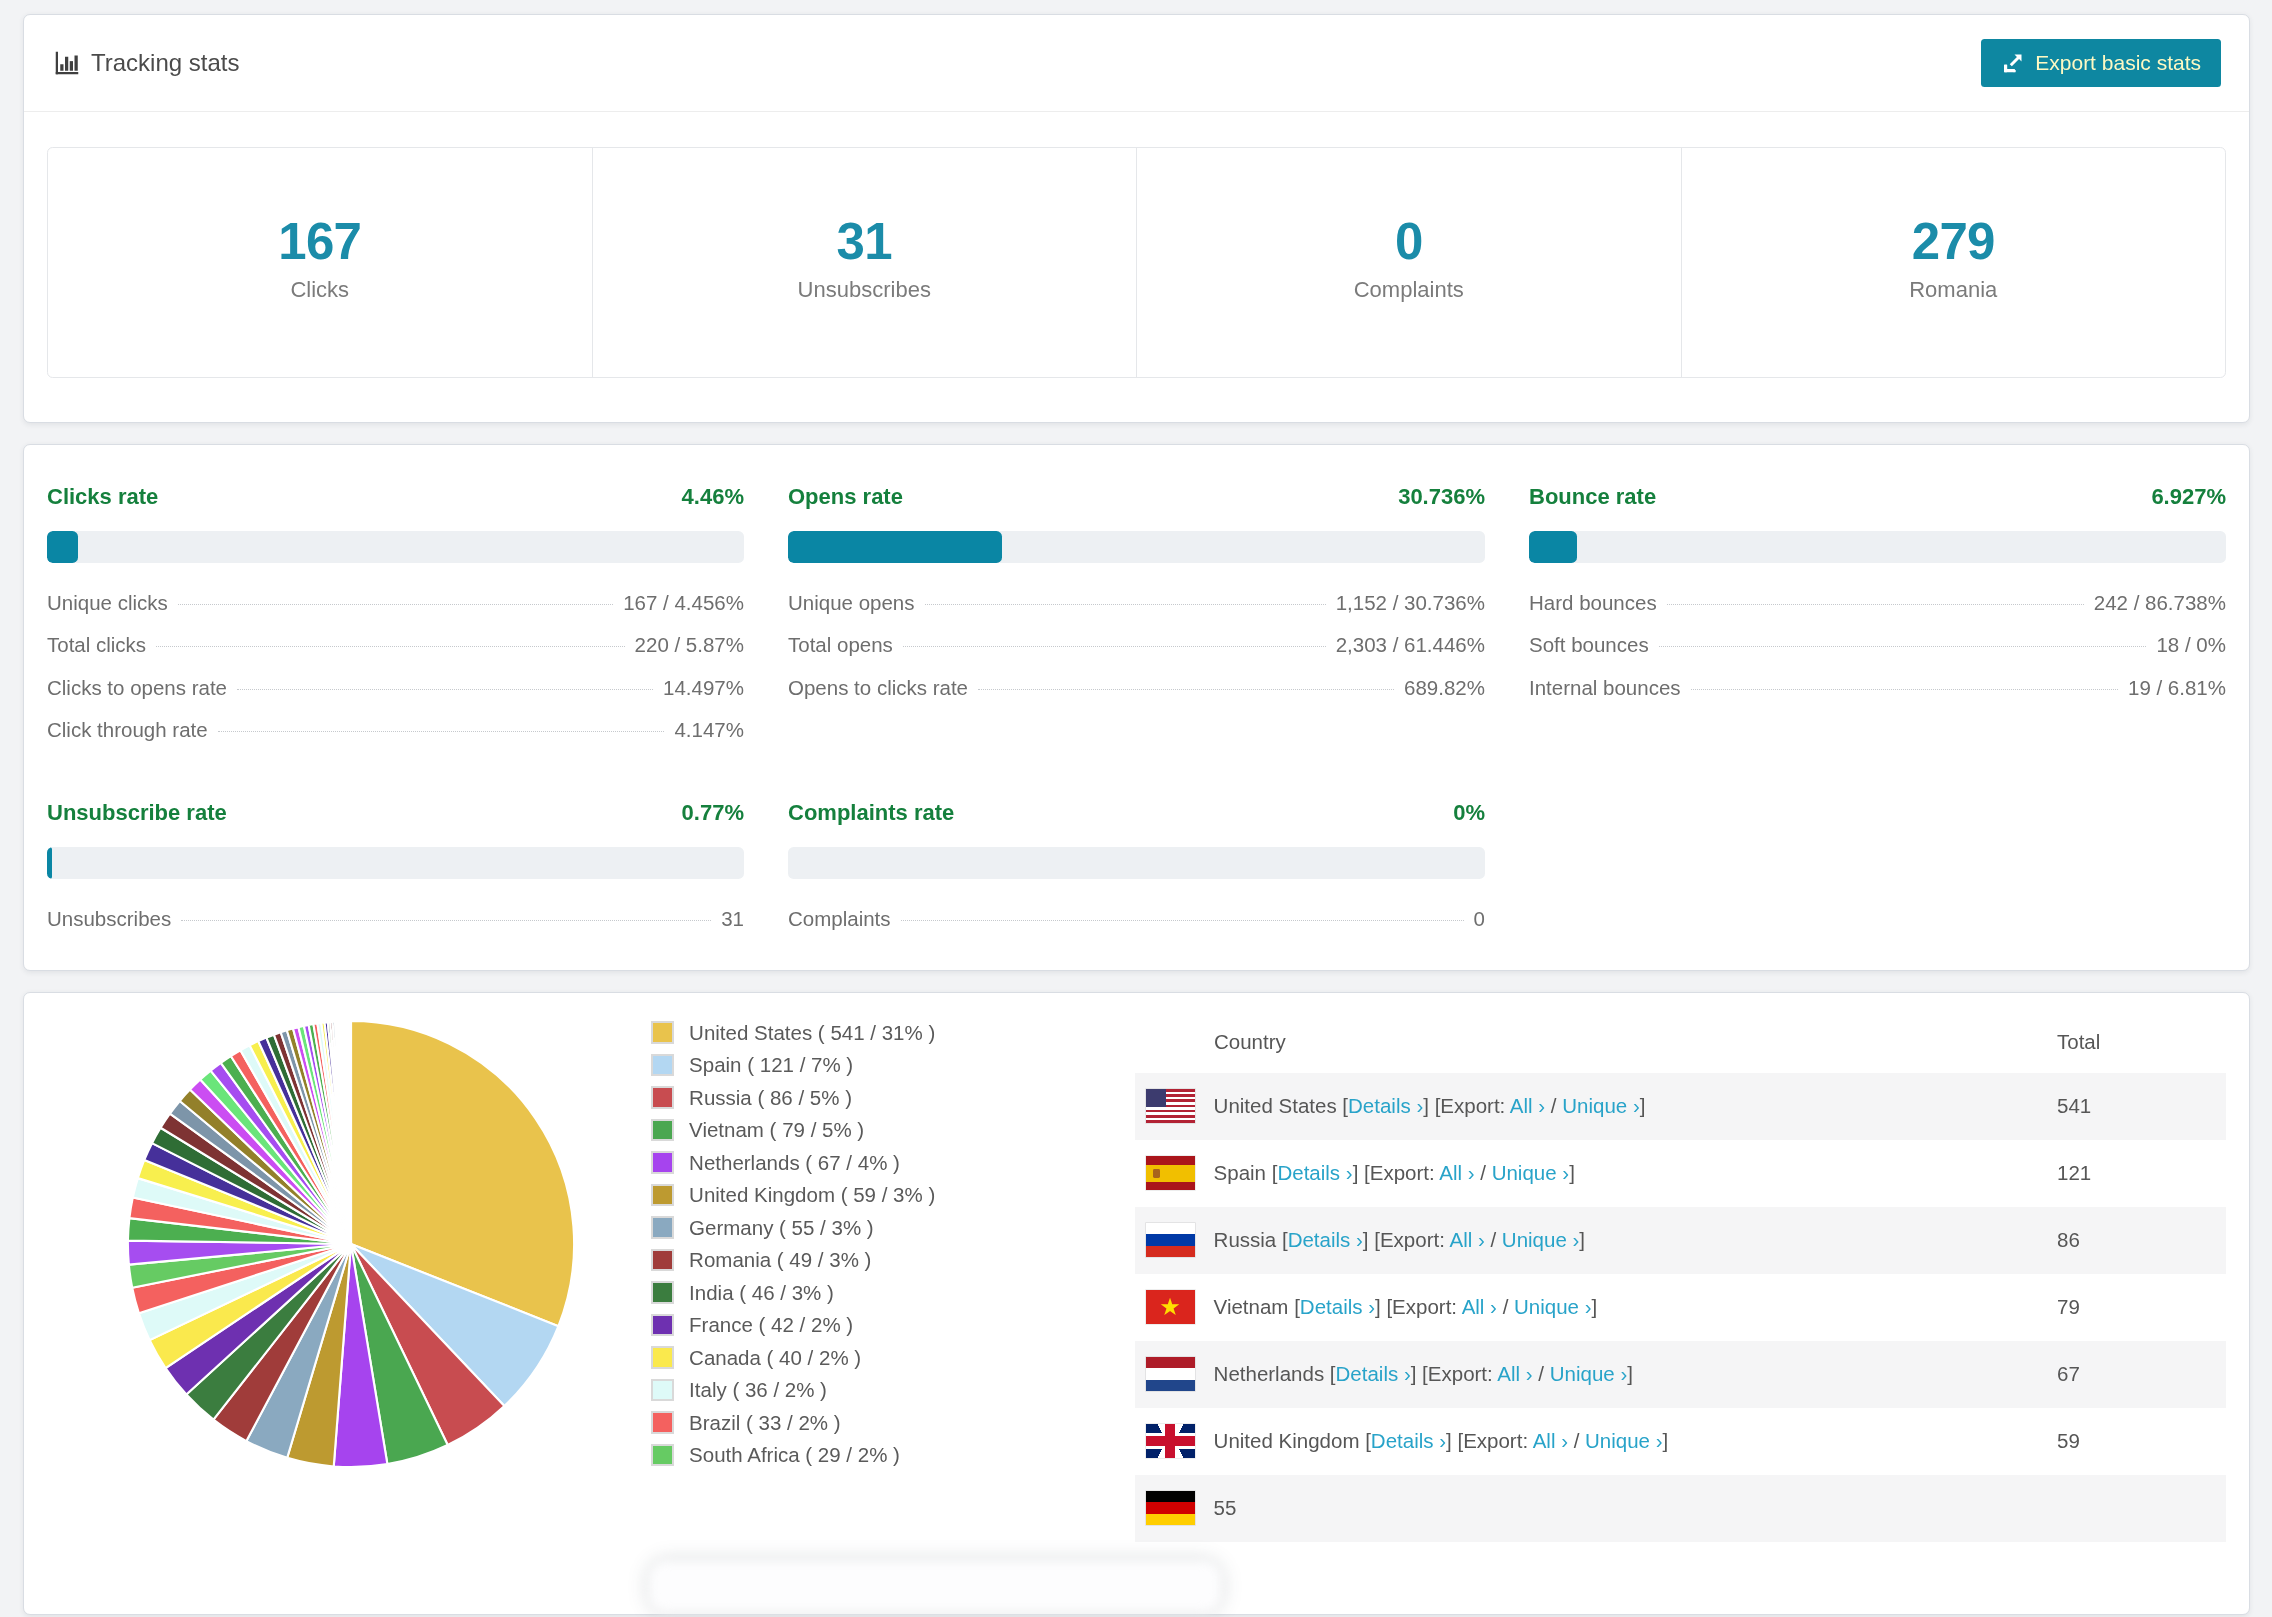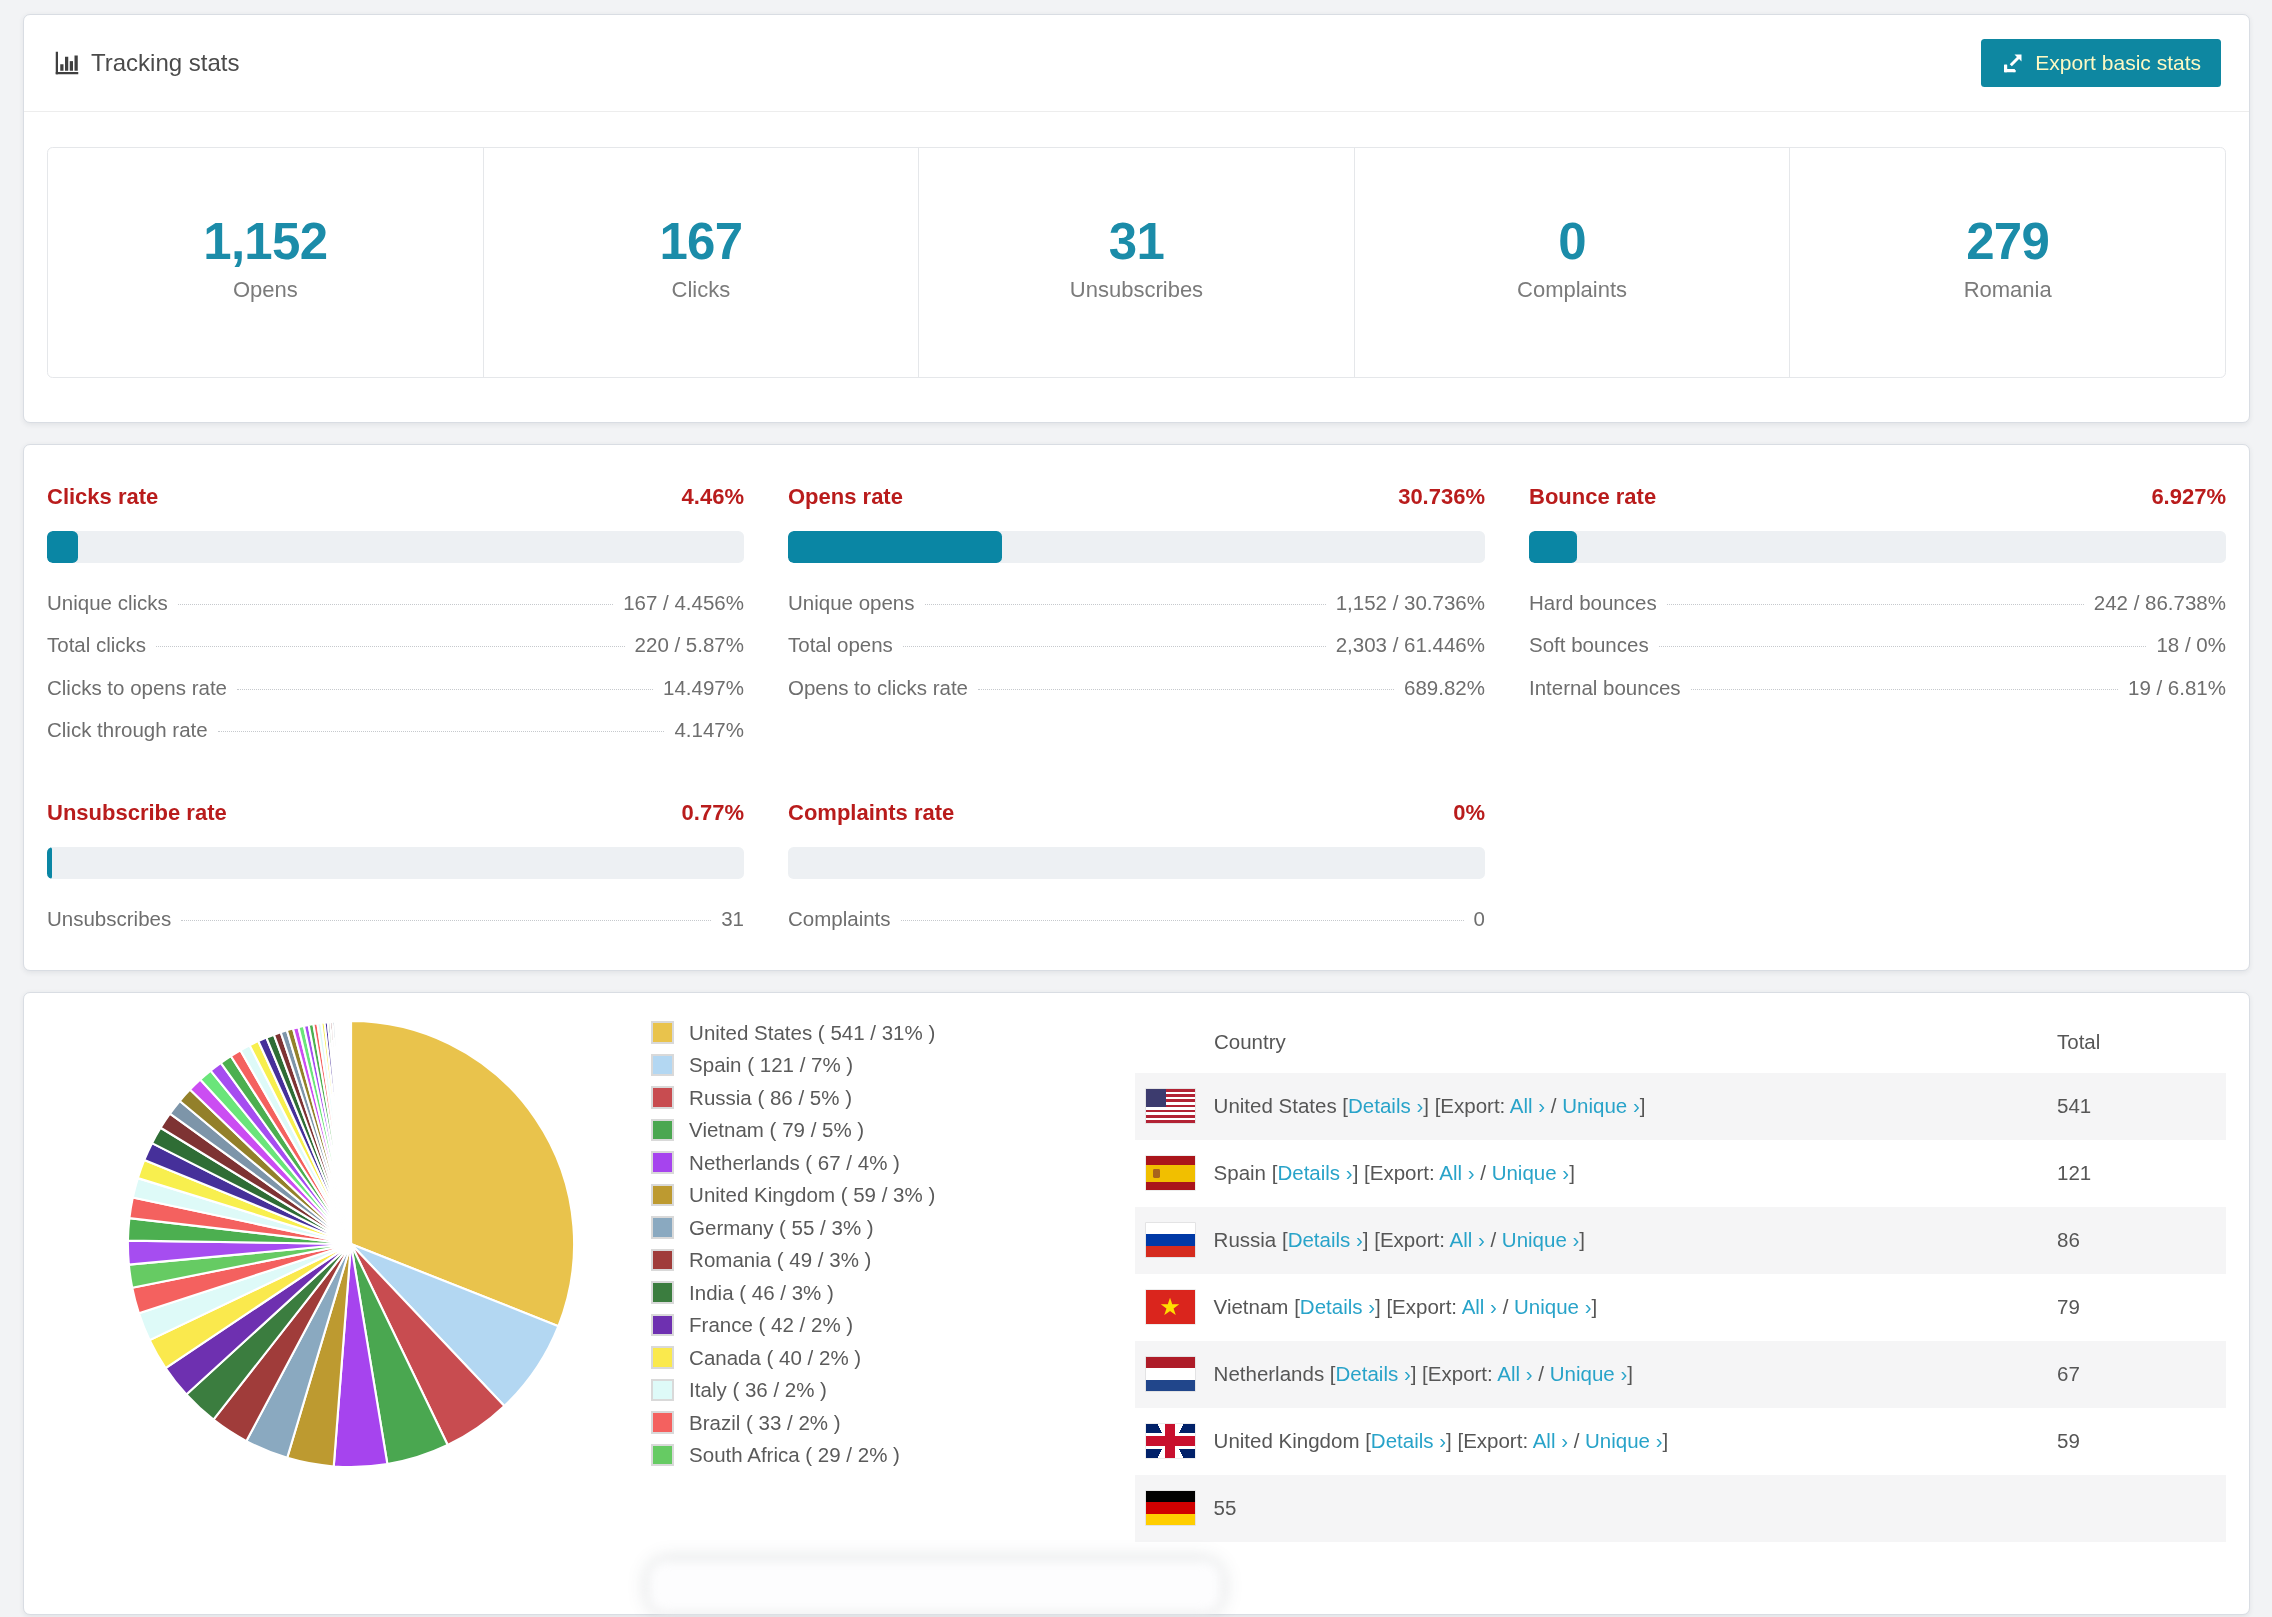--- a/index.html
+++ b/index.html
@@ -39,21 +39,21 @@
   }
   .stat-cell { flex:1; text-align:center; padding:67px 7px 74px; border-left:0.7px solid #e5e7ea; }
   .stat-cell:first-child { border-left:none; }
   .stat-value { font-size:51px; font-weight:800; color:#1b8ca9; letter-spacing:-0.7px; line-height:1.05; }
   .stat-label { font-size:22px; color:#7b7b7b; margin-top:8.5px; }
 
   
   .rates-card { padding:39px 23px 21px; }
   .rates-grid { display:grid; grid-template-columns:1fr 1fr 1fr; column-gap:44px; row-gap:39px; }
   .rate-head { display:flex; justify-content:space-between; align-items:baseline;
-               font-size:22px; font-weight:bold; color:#b91c1c; }
+               font-size:22px; font-weight:bold; color:#15803d; }
   .rate-bar { height:32px; background:#edf0f3; border-radius:5.6px; margin:21px 0 28px; overflow:hidden; }
   .rate-fill { height:100%; background:#0a86a4; border-radius:5.6px; }
   .rate-row { display:flex; align-items:baseline; font-size:20.5px; color:#6e6e6e; margin-bottom:18.4px; }
   .rr-leader { flex:1; border-bottom:1.4px dotted #c6c9cd; margin:0 10px; transform:translateY(-5px); }
   .rr-value { white-space:nowrap; }
 
   
   .geo-card { height:623px; overflow:hidden; }
   .geo-body { display:flex; padding:17.6px 23px 0; }
   .pie-wrap { width:466px; height:466px; margin-left:71px; flex:0 0 auto; }
@@ -129,24 +129,20 @@
             <rect x="3" y="13.5" width="3.2" height="7.7" rx="0.6"></rect>
             <path d="M20.5 3.5h-7l2.45 2.45-7.2 7.2 2.1 2.1 7.2-7.2 2.45 2.45z"></path>
             <rect x="12.5" y="19" width="2.2" height="2.2"></rect>
           </g>
         </svg>
         <span>Export basic stats</span>
       </button>
     </div>
 
     <div class="stats-row">
-      <div class="stat-cell">
-        <div class="stat-value">1,152</div>
-        <div class="stat-label">Opens</div>
-      </div>
       <div class="stat-cell">
         <div class="stat-value">167</div>
         <div class="stat-label">Clicks</div>
       </div>
       <div class="stat-cell">
         <div class="stat-value">31</div>
         <div class="stat-label">Unsubscribes</div>
       </div>
       <div class="stat-cell">
         <div class="stat-value">0</div>

